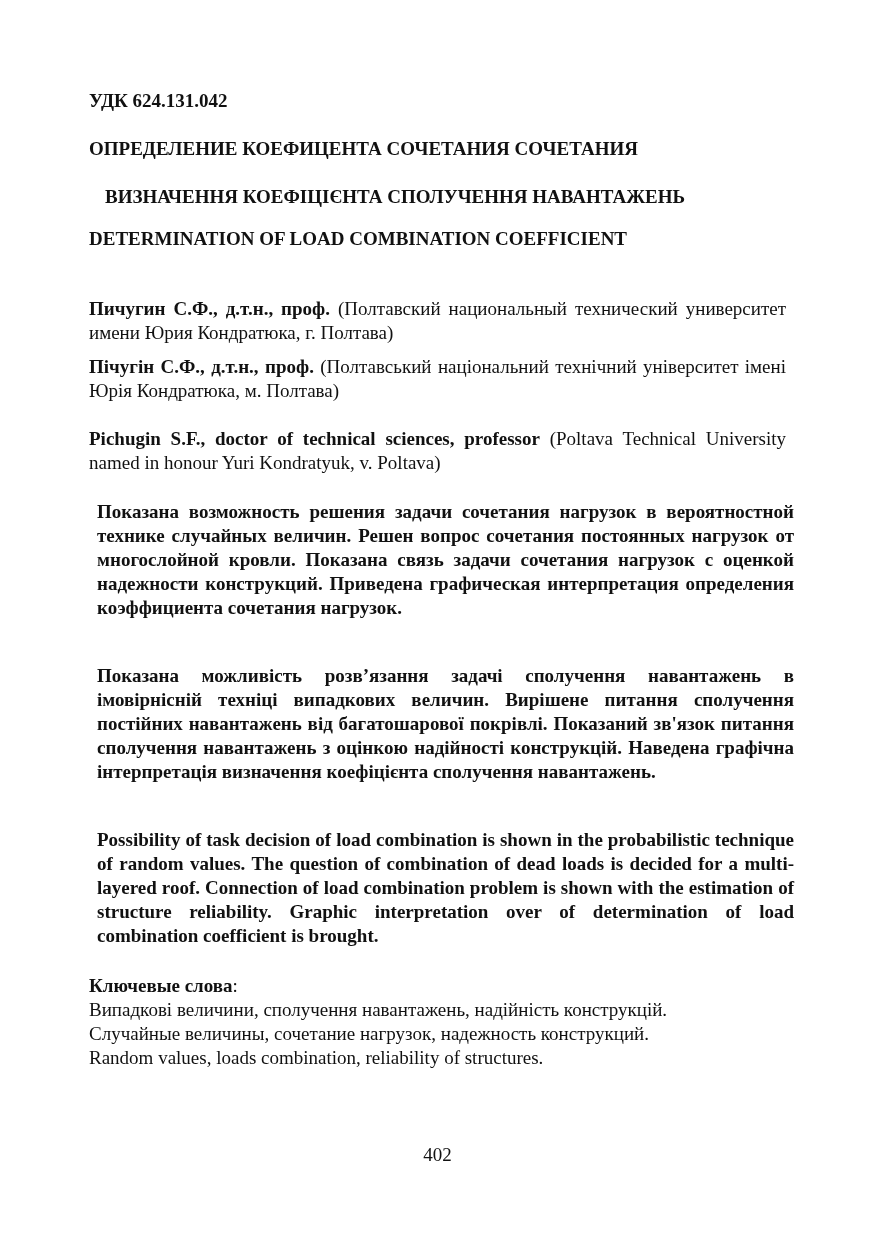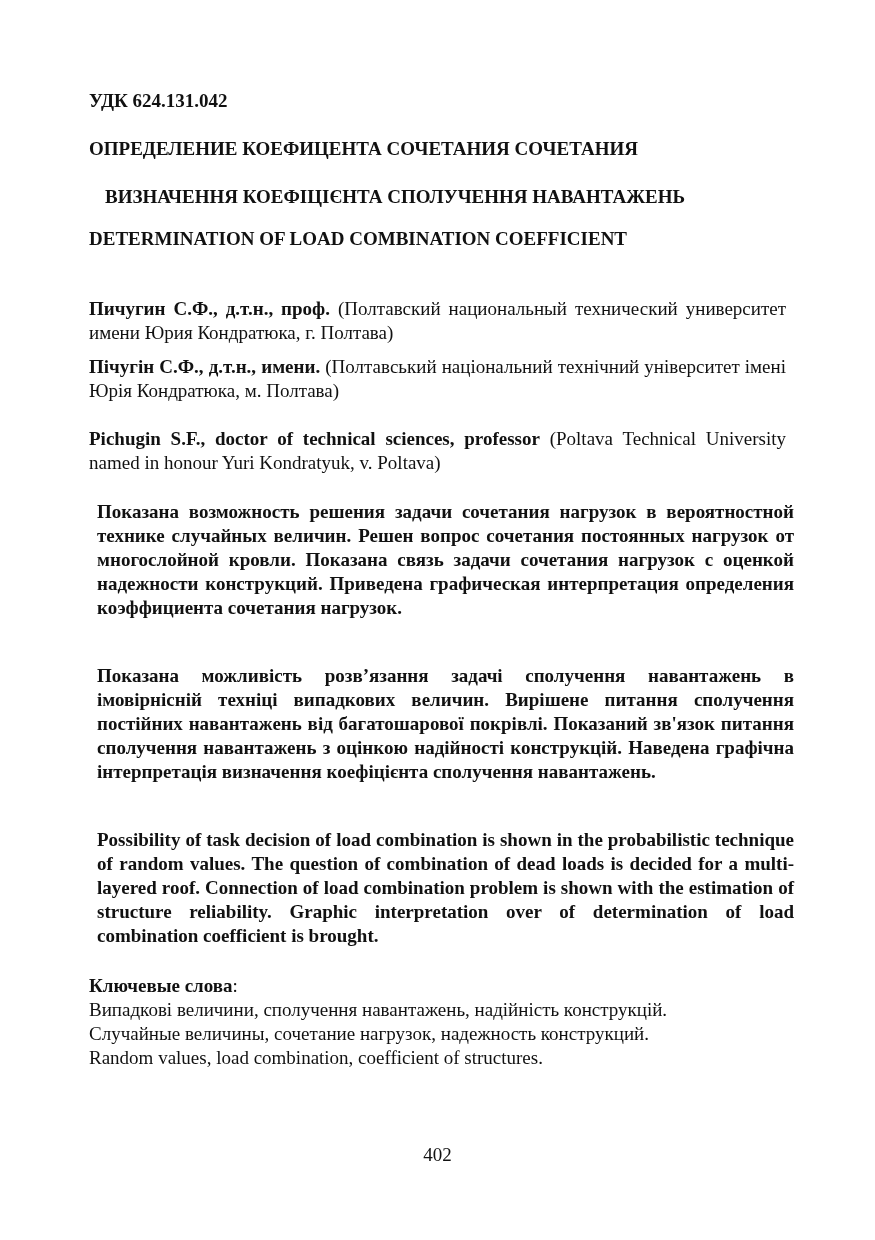--- a/index.html
+++ b/index.html
@@ -94,30 +94,30 @@
 <div class="page">
 
   <div class="udk">УДК 624.131.042</div>
 
   <div class="title t1">ОПРЕДЕЛЕНИЕ КОЕФИЦЕНТА СОЧЕТАНИЯ СОЧЕТАНИЯ</div>
   <div class="title t2">ВИЗНАЧЕННЯ КОЕФІЦІЄНТА СПОЛУЧЕННЯ НАВАНТАЖЕНЬ</div>
   <div class="title t3">DETERMINATION OF LOAD COMBINATION COEFFICIENT</div>
 
   <div class="author a1"><span class="name">Пичугин С.Ф., д.т.н., проф.</span><span> (Полтавский национальный технический университет имени Юрия Кондратюка, г. Полтава)</span></div>
 
-  <div class="author a2"><span class="name">Пічугін С.Ф., д.т.н., имени.</span><span> (Полтавський національний технічний університет імені Юрія Кондратюка, м. Полтава)</span></div>
+  <div class="author a2"><span class="name">Пічугін С.Ф., д.т.н., проф.</span><span> (Полтавський національний технічний університет імені Юрія Кондратюка, м. Полтава)</span></div>
 
   <div class="author a3"><span class="name">Pichugin S.F., doctor of technical sciences, professor</span><span> (Poltava Technical University named in honour Yuri Kondratyuk, v. Poltava)</span></div>
 
   <div class="abstract ab1">Показана возможность решения задачи сочетания нагрузок в вероятностной технике случайных величин. Решен вопрос сочетания постоянных нагрузок от многослойной кровли. Показана связь задачи сочетания нагрузок с оценкой надежности конструкций. Приведена графическая интерпретация определения коэффициента сочетания нагрузок.</div>
   <div class="abstract ab2">Показана можливість розв’язання задачі сполучення навантажень в імовірнісній техніці випадкових величин. Вирішене питання сполучення постійних навантажень від багатошарової покрівлі. Показаний зв'язок питання сполучення навантажень з оцінкою надійності конструкцій. Наведена графічна інтерпретація визначення коефіцієнта сполучення навантажень.</div>
   <div class="abstract ab3">Possibility of task decision of load combination is shown in the probabilistic technique of random values. The question of combination of dead loads is decided for a multi-layered roof. Connection of load combination problem is shown with the estimation of structure reliability. Graphic interpretation over of determination of load combination coefficient is brought.</div>
 
   <div class="keywords">
     <span class="kw-line"><span class="kw-label">Ключевые слова</span><span>:</span></span>
     <span class="kw-line">Випадкові величини, сполучення навантажень, надійність конструкцій.</span>
     <span class="kw-line">Случайные величины, сочетание нагрузок, надежность конструкций.</span>
-    <span class="kw-line">Random values, load combination, coefficient of structures.</span>
+    <span class="kw-line">Random values, loads combination, reliability of structures.</span>
   </div>
 
   <div class="page-number">402</div>
 
 </div>
 
 </body></html>

